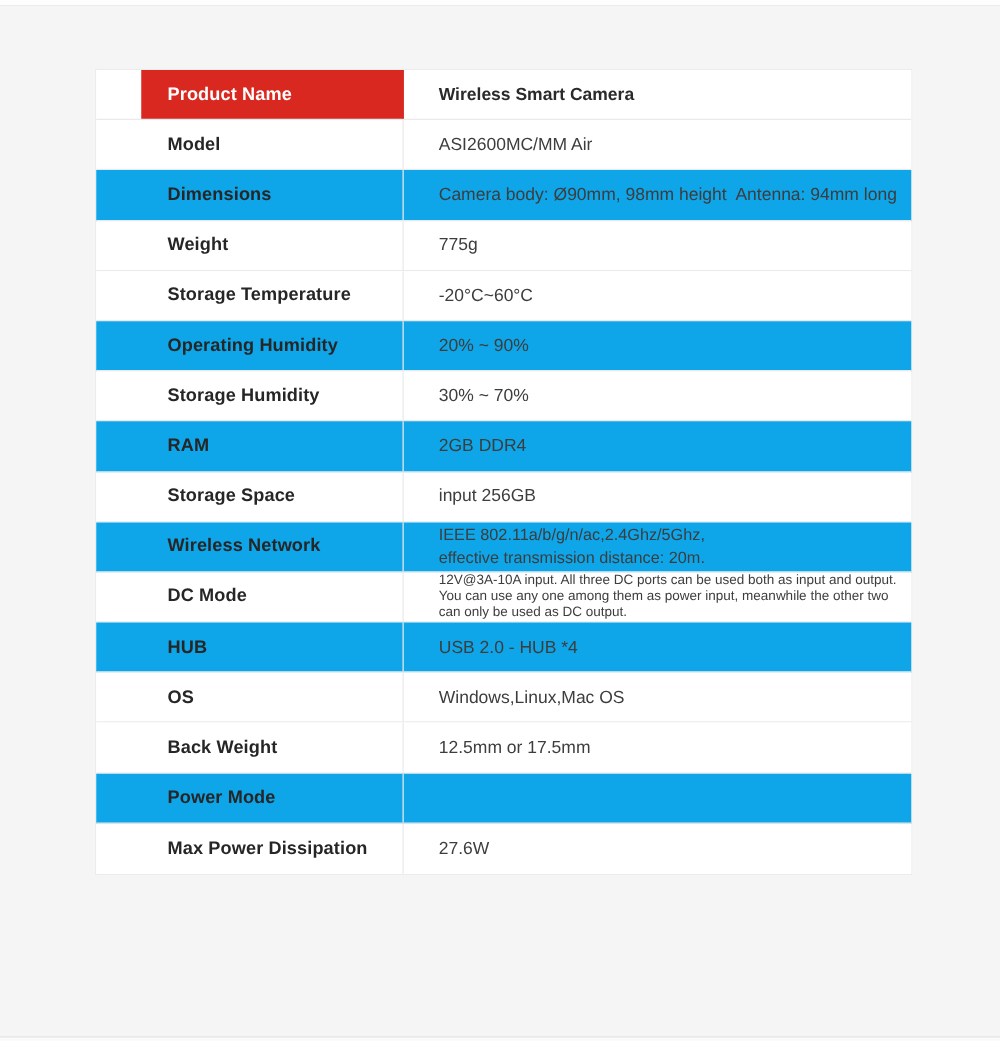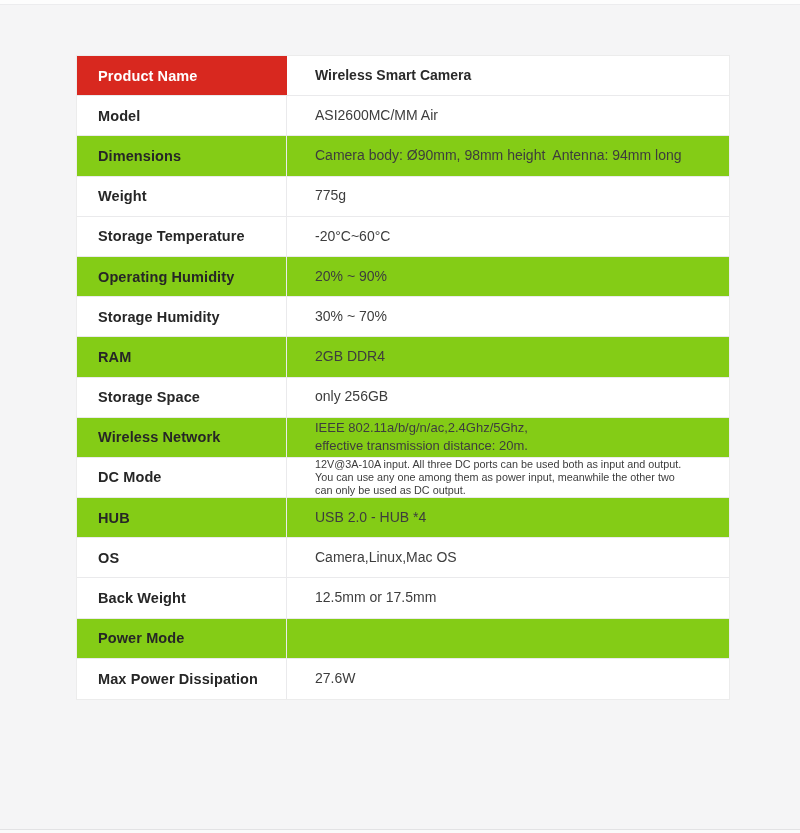--- a/index.html
+++ b/index.html
@@ -43,34 +43,35 @@
     display: flex;
     height: 40.2px;
     box-sizing: border-box;
     border-bottom: 1px solid #eaeaec;
     background: #ffffff;
   }
   .row:last-child {
     border-bottom: none;
   }
   .row.gray {
-    background: #84cc16;
+    background: #0ea5e9;
   }
   .cell-label {
     width: 210px;
     flex: 0 0 210px;
     box-sizing: border-box;
     display: flex;
     align-items: center;
     padding-left: 21px;
     border-right: 1px solid #eaeaec;
     font-size: 14.5px;
     font-weight: 700;
     color: #262626;
     letter-spacing: 0.1px;
+    margin-left: 36px;
   }
   .cell-value {
     flex: 1 1 auto;
     box-sizing: border-box;
     display: flex;
     align-items: center;
     padding-left: 28px;
     padding-right: 8px;
     font-size: 14px;
     font-weight: 400;
@@ -131,40 +132,40 @@
     <div class="row">
       <div class="cell-label">Storage Humidity</div>
       <div class="cell-value">30% ~ 70%</div>
     </div>
     <div class="row gray">
       <div class="cell-label">RAM</div>
       <div class="cell-value">2GB DDR4</div>
     </div>
     <div class="row">
       <div class="cell-label">Storage Space</div>
-      <div class="cell-value">only 256GB</div>
+      <div class="cell-value">input 256GB</div>
     </div>
     <div class="row gray size-small">
       <div class="cell-label">Wireless Network</div>
       <div class="cell-value">IEEE 802.11a/b/g/n/ac,2.4Ghz/5Ghz,
 effective transmission distance: 20m.</div>
     </div>
     <div class="row size-xsmall">
       <div class="cell-label">DC Mode</div>
       <div class="cell-value">12V@3A-10A input. All three DC ports can be used both as input and output.
 You can use any one among them as power input, meanwhile the other two
 can only be used as DC output.</div>
     </div>
     <div class="row gray">
       <div class="cell-label">HUB</div>
       <div class="cell-value">USB 2.0 - HUB *4</div>
     </div>
     <div class="row">
       <div class="cell-label">OS</div>
-      <div class="cell-value">Camera,Linux,Mac OS</div>
+      <div class="cell-value">Windows,Linux,Mac OS</div>
     </div>
     <div class="row">
       <div class="cell-label">Back Weight</div>
       <div class="cell-value">12.5mm or 17.5mm</div>
     </div>
     <div class="row gray">
       <div class="cell-label">Power Mode</div>
     </div>
     <div class="row">
       <div class="cell-label">Max Power Dissipation</div>

